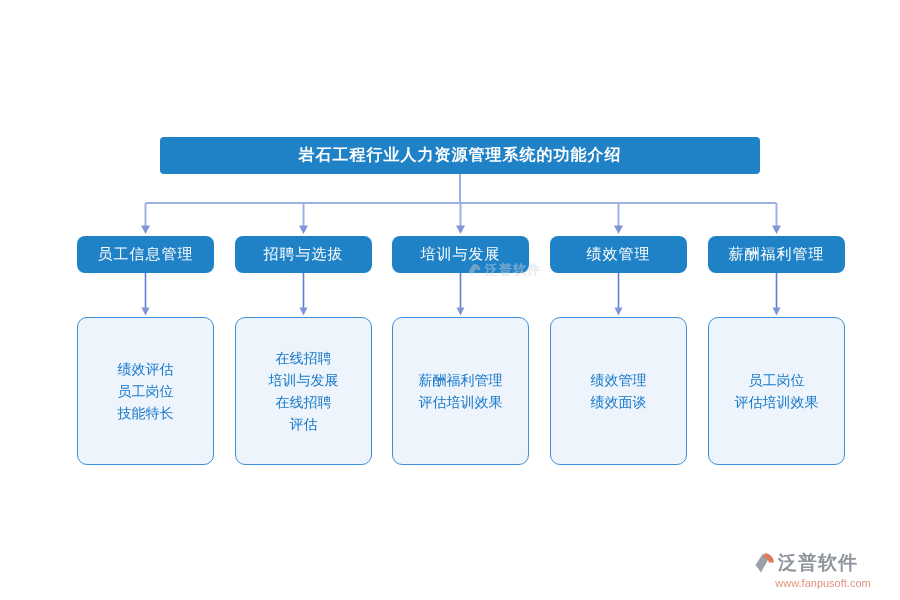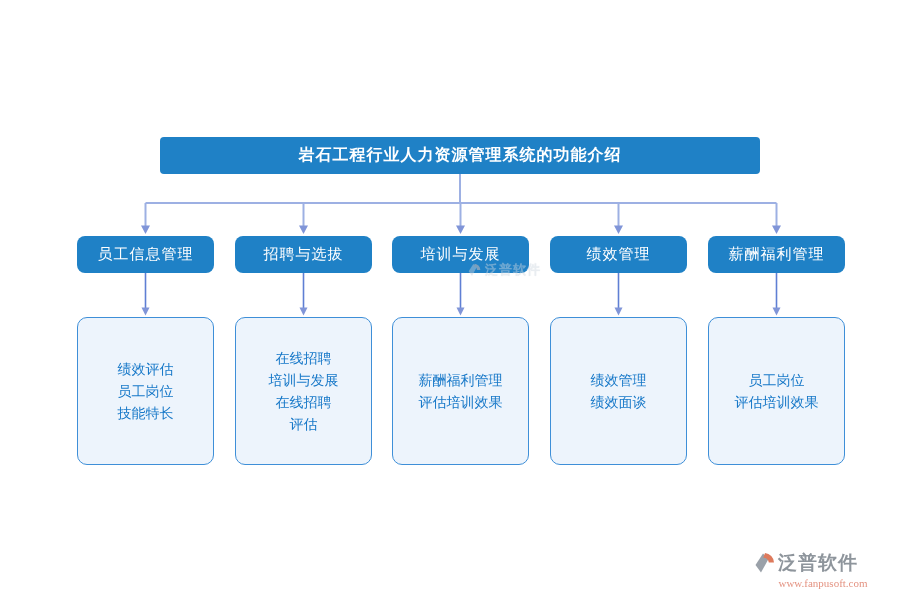--- a/index.html
+++ b/index.html
@@ -94,21 +94,21 @@
     font-weight: bold;
     letter-spacing: 1px;
     font-family: "Liberation Serif", "DejaVu Serif", serif;
   }
   .brand .logo-url {
     width: 100%;
     text-align: center;
     color: #E49382;
     font-size: 11px;
     margin-top: 1px;
-    font-family: Liberation Serif, serif;
+    font-family: Liberation Sans, sans-serif;
   }
 </style>
 </head>
 <body>
 
 <div class="stage">
 
   <svg class="connectors" viewBox="0 0 900 600" xmlns="http://www.w3.org/2000/svg">
 
     <path d="M460 174 V203" stroke="#9DB0E3" stroke-width="2" fill="none"></path>

